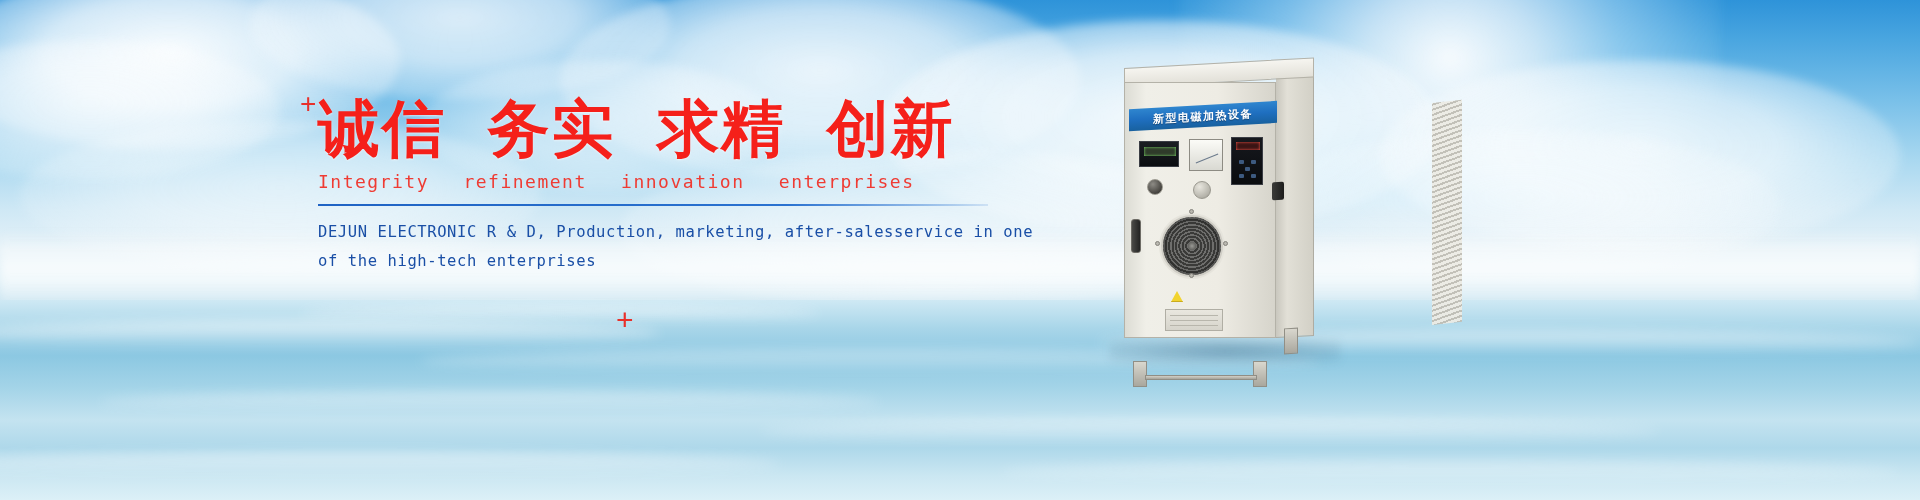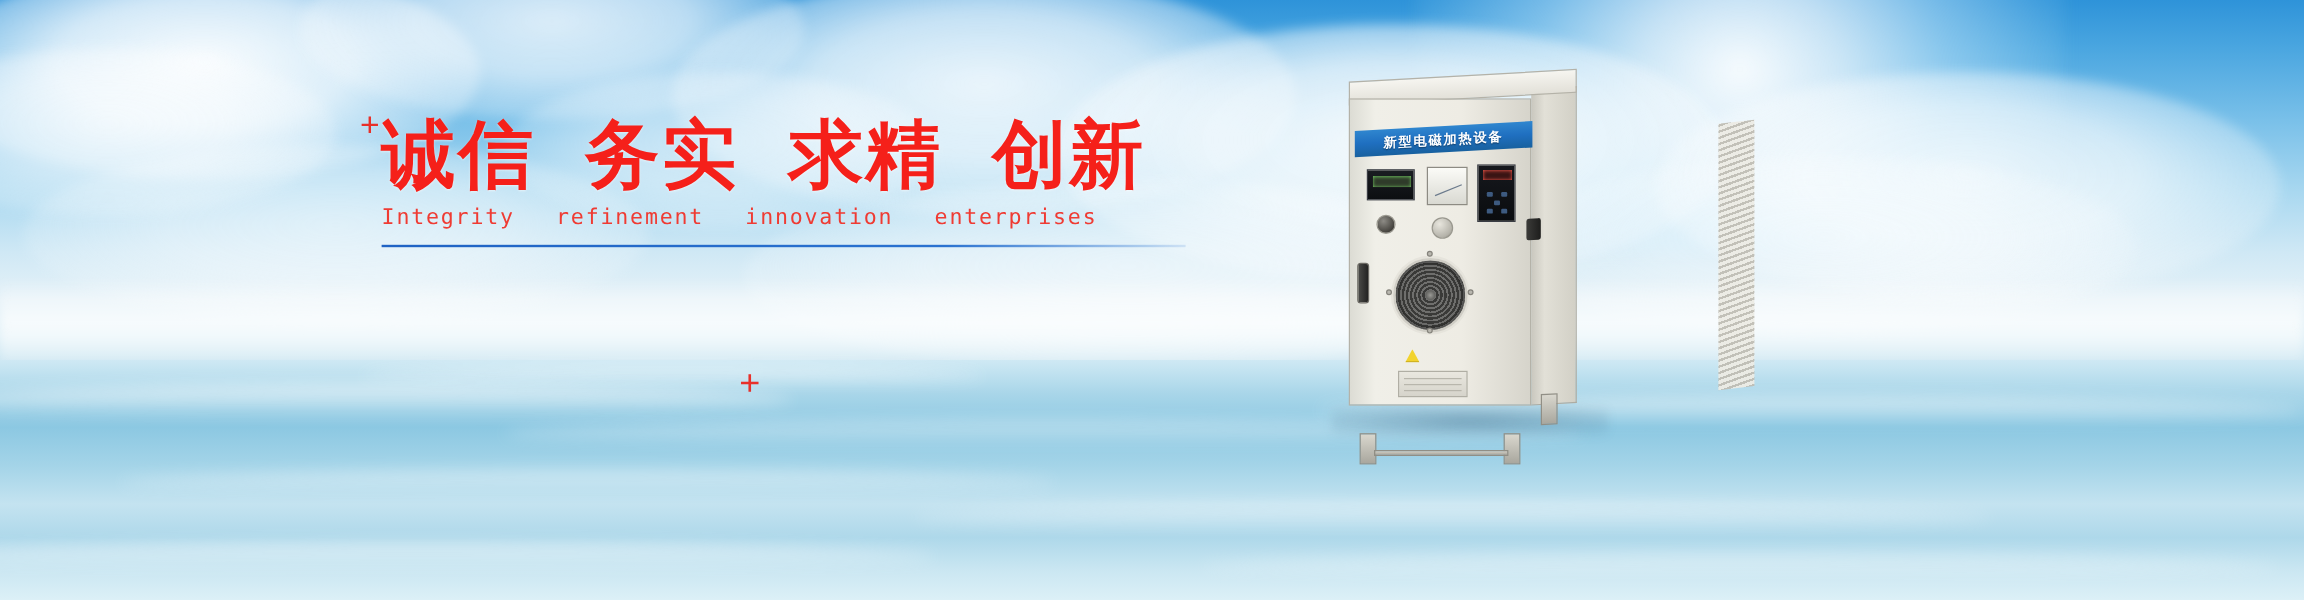--- a/index.html
+++ b/index.html
@@ -298,20 +298,24 @@
     <div class="sub-en">
       <span>Integrity</span>
       <span>refinement</span>
       <span>innovation</span>
       <span>enterprises</span>
     </div>
 
     <div class="rule"></div>
 
 
+    <div class="tagline-en">
+      <div>DEJUN ELECTRONIC R &amp; D, Production, marketing, after-salesservice in one</div>
+      <div>of the high-tech enterprises</div>
+    </div>
   </div>
 
   <div class="m-shadow"></div>
   <div class="machine">
     <div class="m-side">
       <div class="vents"></div>
     </div>
     <div class="m-top"></div>
     <div class="m-body">
 

